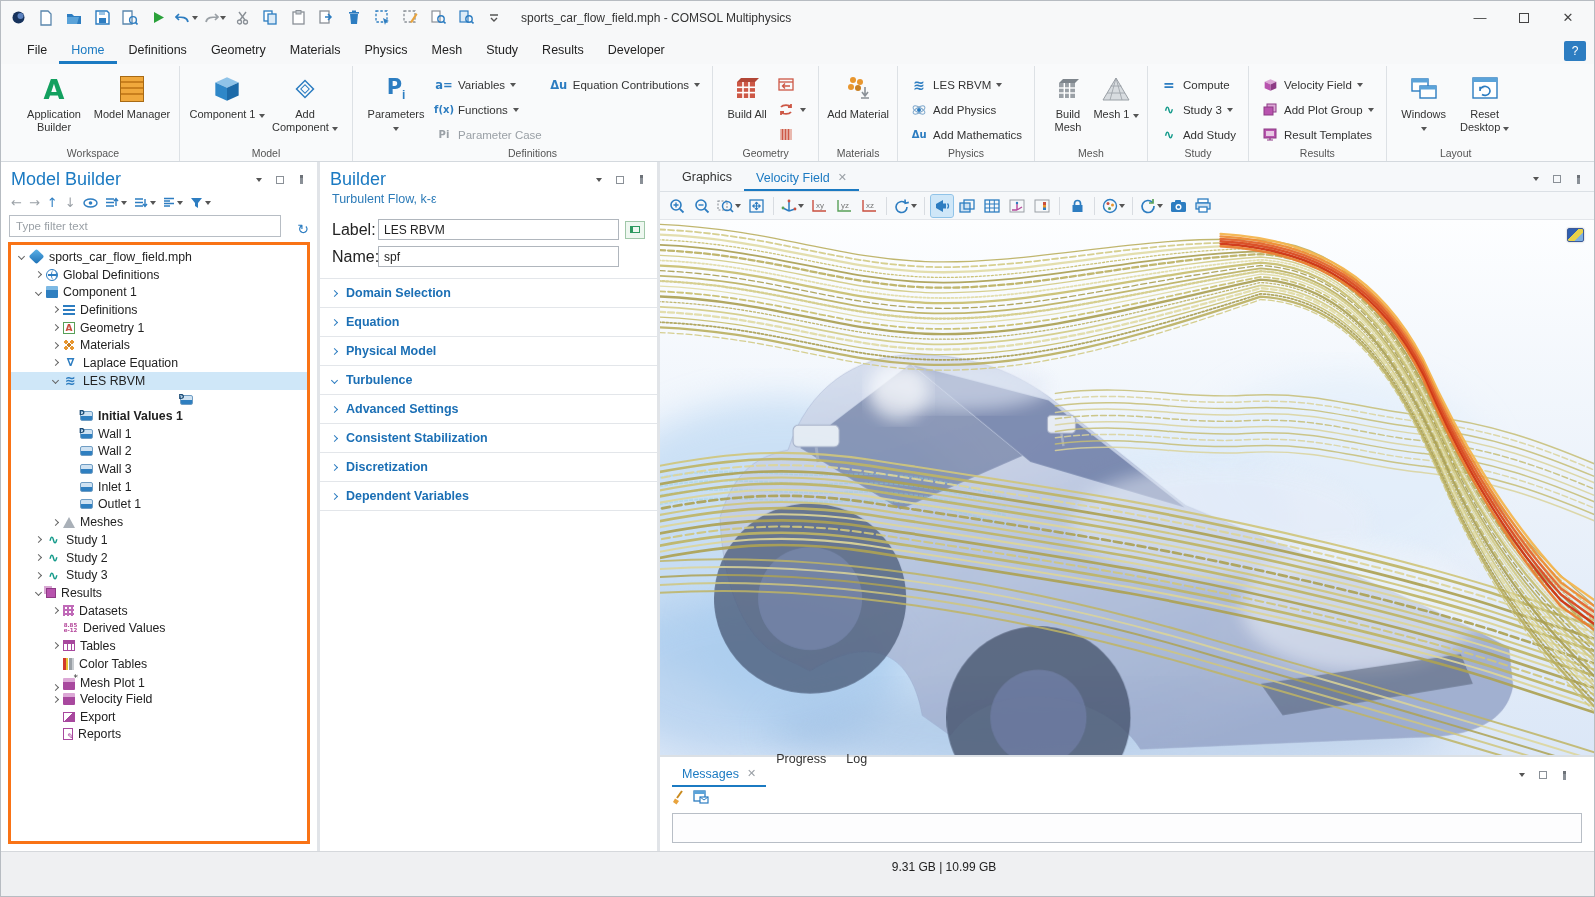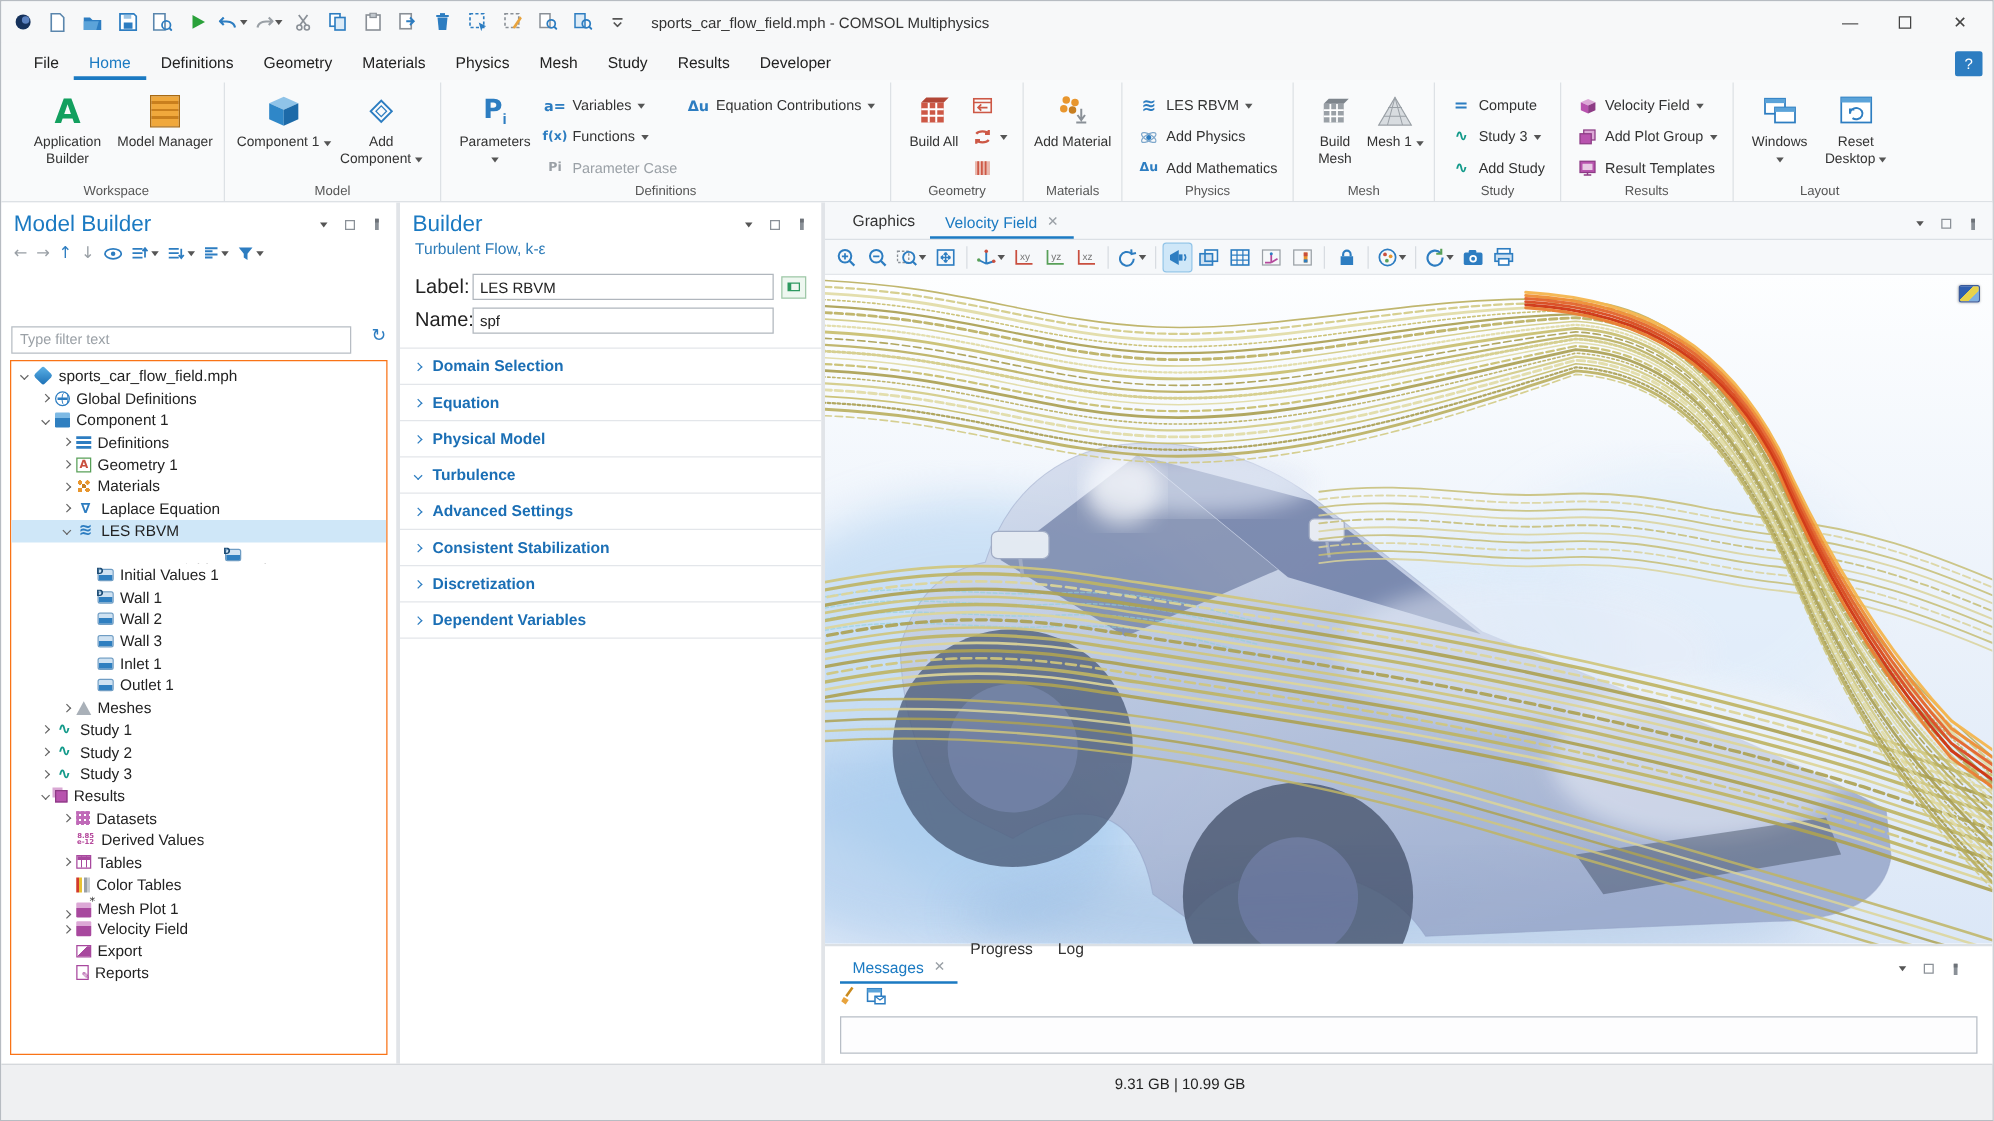--- a/index.html
+++ b/index.html
@@ -51,25 +51,25 @@
   .p-title{font-size:18px;color:#1b7ac2;}
   .p-headicons{margin-left:auto;display:flex;gap:9px;align-items:center;color:#8a9097;font-size:10px;}
   .hic{width:12px;height:12px;display:flex;align-items:center;justify-content:center;}
   .sq{width:8px;height:8px;border:1.2px solid #8a9097;display:inline-block;}
   .pin{width:3px;height:9px;background:#8a9097;display:inline-block;border-top:3px solid #6d7278;}
 
   
   .mb-toolbar{display:flex;align-items:center;gap:7px;padding:3px 10px 5px;font-size:13px;}
   .mbt{color:#2d7dc1;display:flex;align-items:center;gap:2px;}
   .mbt.gray{color:#9aa0a6;}
-  .mb-filter{display:flex;align-items:flex-start;gap:16px;padding:0 8px 5px;margin-top:46px;}
+  .mb-filter{display:flex;align-items:flex-end;gap:16px;padding:0 8px 5px;}
   .mb-filter input{flex:1;height:22px;border:1px solid #b7bdc4;font-size:11.5px;padding:0 6px;color:#222;}
   .mb-filter input::placeholder{color:#9aa0a6;}
   .refresh{color:#2d7dc1;font-size:14px;}
-  .tree-box{flex:1;margin:0 7px 7px;border:1px solid #f97316;overflow:hidden;padding-top:3px;background:#fff;}
+  .tree-box{flex:1;margin:0 7px 7px;border:3px solid #f97316;overflow:hidden;padding-top:3px;background:#fff;}
   .trow{height:17.7px;display:flex;align-items:center;font-size:12.3px;color:#222;white-space:nowrap;}
   .trow.sel{background:#cfe7f8;}
   .trow .chev{margin-right:5px;flex:none;}
   .tlabel{overflow:hidden;text-overflow:ellipsis;}
 
   
   .ti{display:inline-flex;width:15px;height:14px;margin-right:5px;flex:none;position:relative;align-items:center;justify-content:center;font-family:"DejaVu Sans",sans-serif;}
   .ti-mph{width:11px;height:11px;background:linear-gradient(135deg,#5db3e8,#1b6fb5);transform:rotate(45deg);margin:0 7px 0 2px;border-radius:2px;}
   .ti-globe{width:12px;height:12px;border:1.5px solid #2d7dc1;border-radius:50%;}
   .ti-globe::before{content:"";position:absolute;left:1px;right:1px;top:4.5px;height:1.5px;background:#2d7dc1;}
@@ -648,21 +648,21 @@
           <div class="trow sel" style="padding-left: 42px;">
             <span class="chev open" style="visibility: visible;"></span>
             <span class="ti ti-les"></span>
             <span class="tlabel">LES RBVM</span>
           </div>
           <div class="trow" style="padding-left: 59px; flex-direction: column;">
             <span class="chev" style="visibility: hidden;"></span>
             <span class="ti ti-bnd ti-bndD"></span>
             <span class="tlabel">Fluid Properties 1</span>
           </div>
-          <div class="trow" style="padding-left: 59px;">
+          <div class="trow" style="padding-left: 59px; font-weight: bold;">
             <span class="chev" style="visibility: hidden;"></span>
             <span class="ti ti-bnd ti-bndD"></span>
             <span class="tlabel">Initial Values 1</span>
           </div>
           <div class="trow" style="padding-left: 59px;">
             <span class="chev" style="visibility: hidden;"></span>
             <span class="ti ti-bnd ti-bndD"></span>
             <span class="tlabel">Wall 1</span>
           </div>
           <div class="trow" style="padding-left: 59px;">

